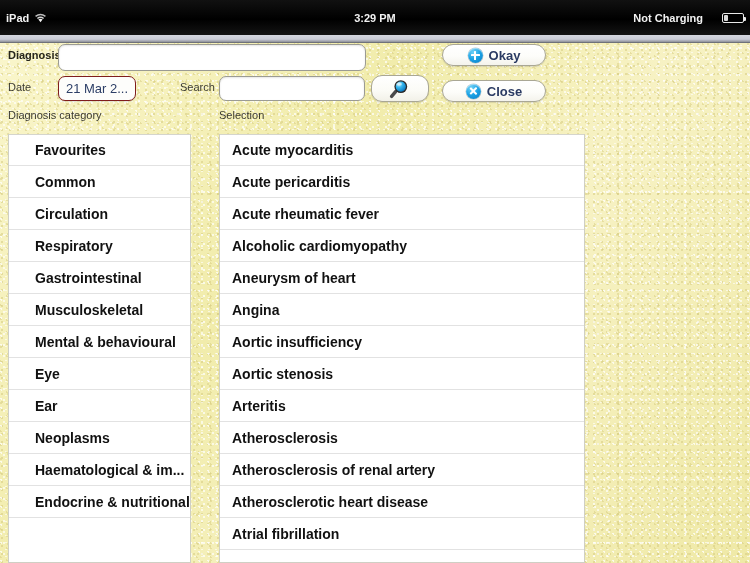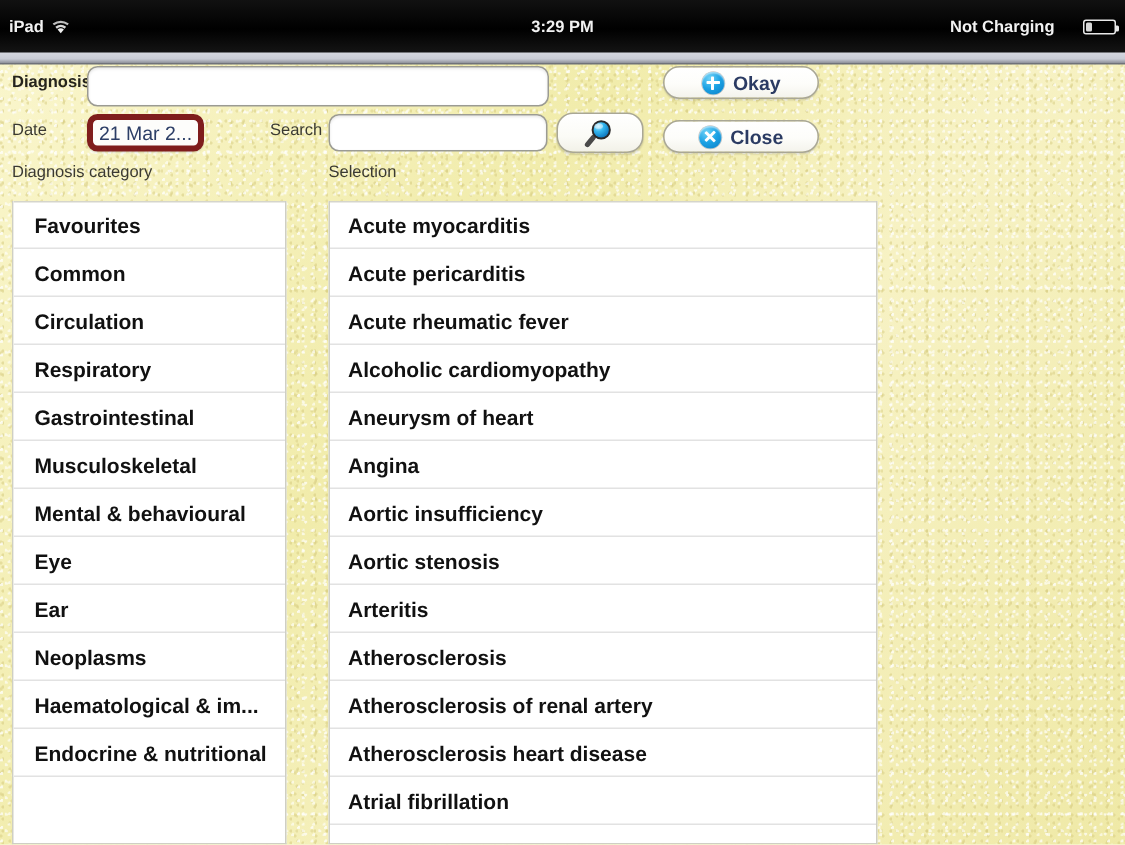--- a/index.html
+++ b/index.html
@@ -120,21 +120,21 @@
     font-family: "Liberation Sans", sans-serif;
     font-size: 12px;
     padding: 0 7px;
     color: #1b1b1b;
     outline: none;
   }
 
   .date-btn {
     position: absolute;
     background: #fdfdfb;
-    border: 4px solid #7f1d1d;
+    border: 1px solid #7f1d1d;
     border-radius: 7px;
     box-shadow: 0 1px 1px rgba(0,0,0,.10);
     font-size: 13px;
     font-weight: normal;
     color: #2c3e66;
     display: flex;
     align-items: center;
     justify-content: center;
     white-space: nowrap;
     overflow: hidden;
@@ -201,21 +201,21 @@
     background: #ffffff;
     border: 1px solid #cfcfc4;
     border-top: none;
     overflow: hidden;
     z-index: 15;
   }
   .list-panel .row {
     height: 32px;
     display: flex;
     align-items: center;
-    padding-left: 14px;
+    padding-left: 26px;
     font-size: 14px;
     font-weight: bold;
     color: #111111;
     border-bottom: 1px solid #e2e2e2;
     background: #ffffff;
     white-space: nowrap;
     overflow: hidden;
     cursor: pointer;
   }
   .list-panel .row:first-child { border-top: 1px solid #d5d5cc; }
@@ -322,17 +322,17 @@
       <div class="row">Acute pericarditis</div>
       <div class="row">Acute rheumatic fever</div>
       <div class="row">Alcoholic cardiomyopathy</div>
       <div class="row">Aneurysm of heart</div>
       <div class="row">Angina</div>
       <div class="row">Aortic insufficiency</div>
       <div class="row">Aortic stenosis</div>
       <div class="row">Arteritis</div>
       <div class="row">Atherosclerosis</div>
       <div class="row">Atherosclerosis of renal artery</div>
-      <div class="row">Atherosclerosis heart disease</div>
+      <div class="row">Atherosclerotic heart disease</div>
       <div class="row">Atrial fibrillation</div>
     </div>
 
 </div>
 
 </body></html>

